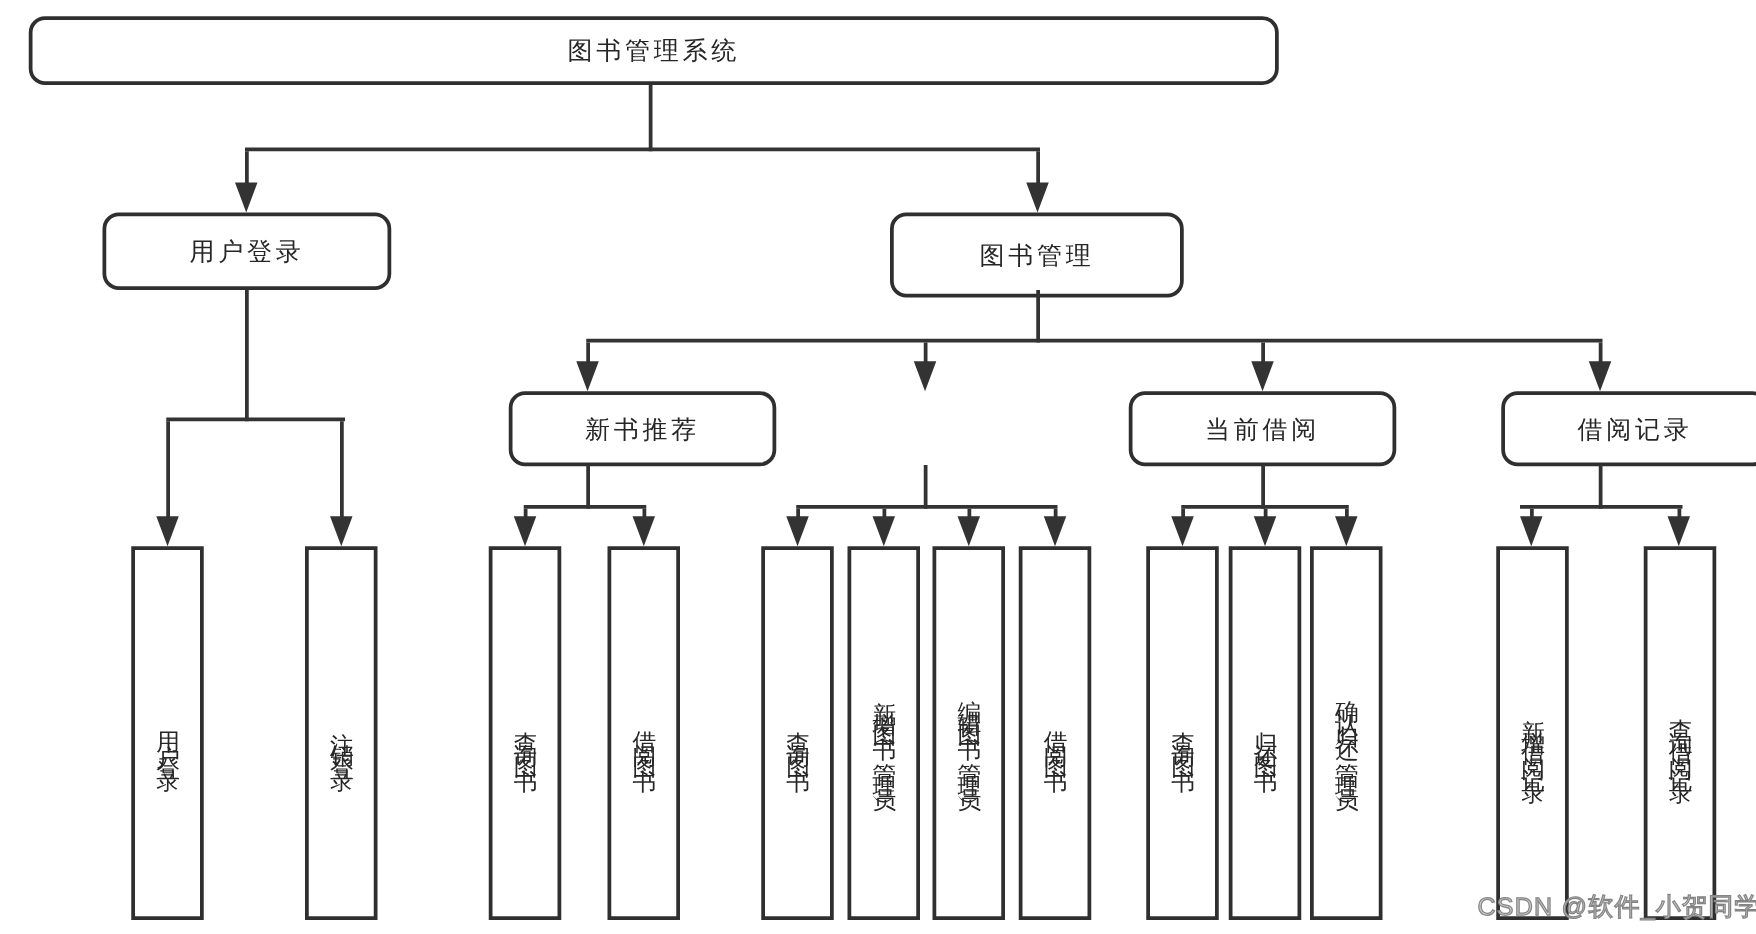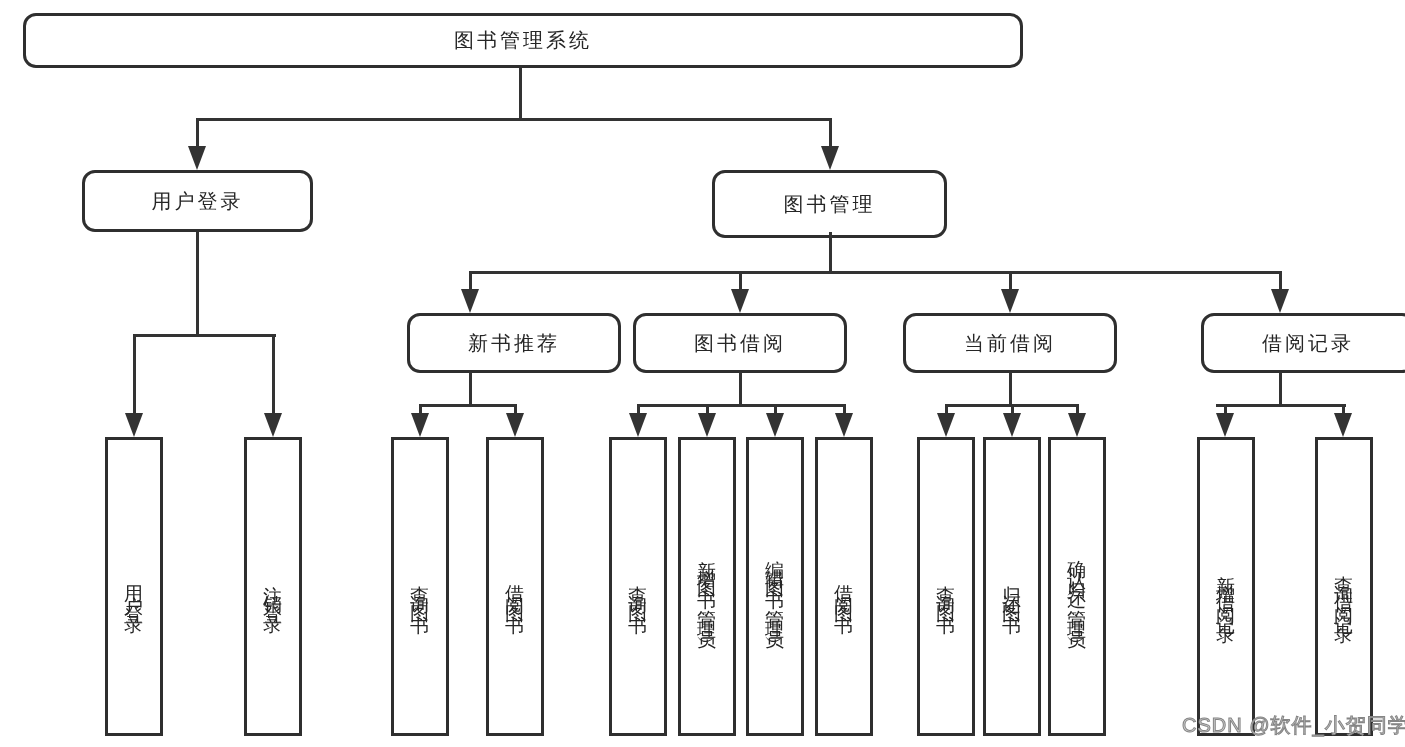--- a/index.html
+++ b/index.html
@@ -37,21 +37,20 @@
 <body>
 
 <div id="stage">
 
   <div class="box hbox" style="left:23px; top:13px; width:1000px; height:55px;">图书管理系统</div>
 
   <div class="box hbox" style="left:82px; top:170px; width:231px; height:62px;">用户登录</div>
   <div class="box hbox" style="left:712px; top:170px; width:235px; height:68px;">图书管理</div>
 
   <div class="box hbox" style="left:363px; top:313px; width:214px; height:60px;margin-left:44px;">新书推荐</div>
-  <div class="box hbox" style="left:633px; top:313px; width:214px; height:60px;">图书借阅</div>
   <div class="box hbox" style="left:903px; top:313px; width:214px; height:60px;text-align:center;">当前借阅</div>
   <div class="box hbox" style="left:1173px; top:313px; width:214px; height:60px;margin-left:28px;">借阅记录</div>
 
   <div class="box vbox" style="left:105px; top:437px; width:58px; height:299px;">用户登录</div>
   <div class="box vbox" style="left:244px; top:437px; width:58px; height:299px;">注销登录</div>
 
   <div class="box vbox" style="left:391px; top:437px; width:58px; height:299px;">查询图书</div>
   <div class="box vbox" style="left:486px; top:437px; width:58px; height:299px;">借阅图书</div>
 
   <div class="box vbox" style="left:609px; top:437px; width:58px; height:299px;">查询图书</div>

